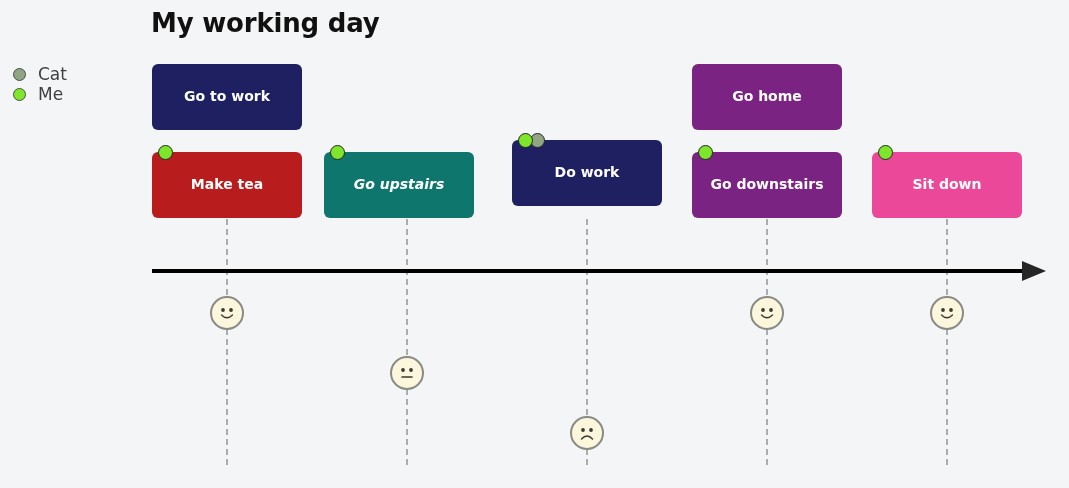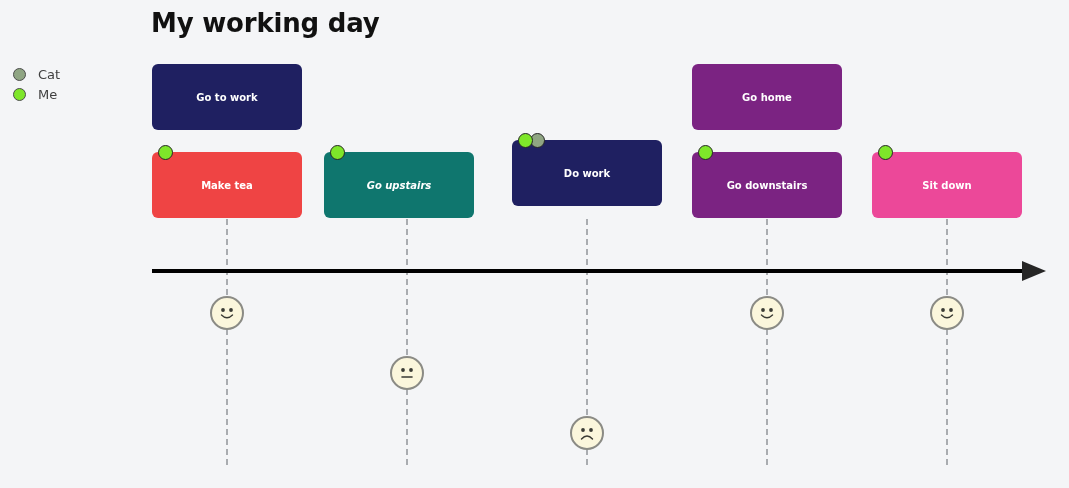--- a/index.html
+++ b/index.html
@@ -47,35 +47,35 @@
   .legend-swatch {
     width: 13px;
     height: 13px;
     border-radius: 50%;
     border: 1.5px solid #4d4d4d;
     box-sizing: border-box;
     flex: 0 0 auto;
   }
   .legend-label {
     margin-left: 12px;
-    font-size: 13px;
+    font-size: 17px;
     color: #3f3f3f;
   }
 
   
   .box {
     position: absolute;
     width: 150px;
     height: 66px;
     border-radius: 6px;
     display: flex;
     align-items: center;
     justify-content: center;
     color: #ffffff;
-    font-size: 10px;
+    font-size: 14px;
     font-weight: bold;
     box-sizing: border-box;
   }
   .box-label {
     pointer-events: none;
     text-align: center;
     line-height: 1.1;
   }
 
   
@@ -161,21 +161,21 @@
 
   <div id="boxes-top">
       <div class="box" style="left: 152px; top: 64px; background: rgb(31, 32, 97);">
         <span class="box-label">Go to work</span>
       </div>
       <div class="box" style="left: 692px; top: 64px; background: rgb(123, 35, 130);">
         <span class="box-label">Go home</span>
       </div>
     </div>
   <div id="boxes-bottom">
-      <div class="box" style="left: 152px; top: 152px; background: #ef4444;">
+      <div class="box" style="left: 152px; top: 152px; background: #b91c1c;">
         <span class="box-label">Make tea</span>
         <span class="marker" style="background: rgb(126, 230, 42); left: 6px; top: -7px; z-index: 10;"></span>
       </div>
       <div class="box" style="left: 324px; top: 152px; background: #0f766e; font-style: italic;">
         <span class="box-label">Go upstairs</span>
         <span class="marker" style="background: rgb(126, 230, 42); left: 6px; top: -7px; z-index: 10;"></span>
       </div>
       <div class="box" style="left: 512px; top: 140px; background: rgb(31, 32, 97);">
         <span class="box-label">Do work</span>
         <span class="marker" style="background: rgb(126, 230, 42); left: 6px; top: -7px; z-index: 10;"></span>

